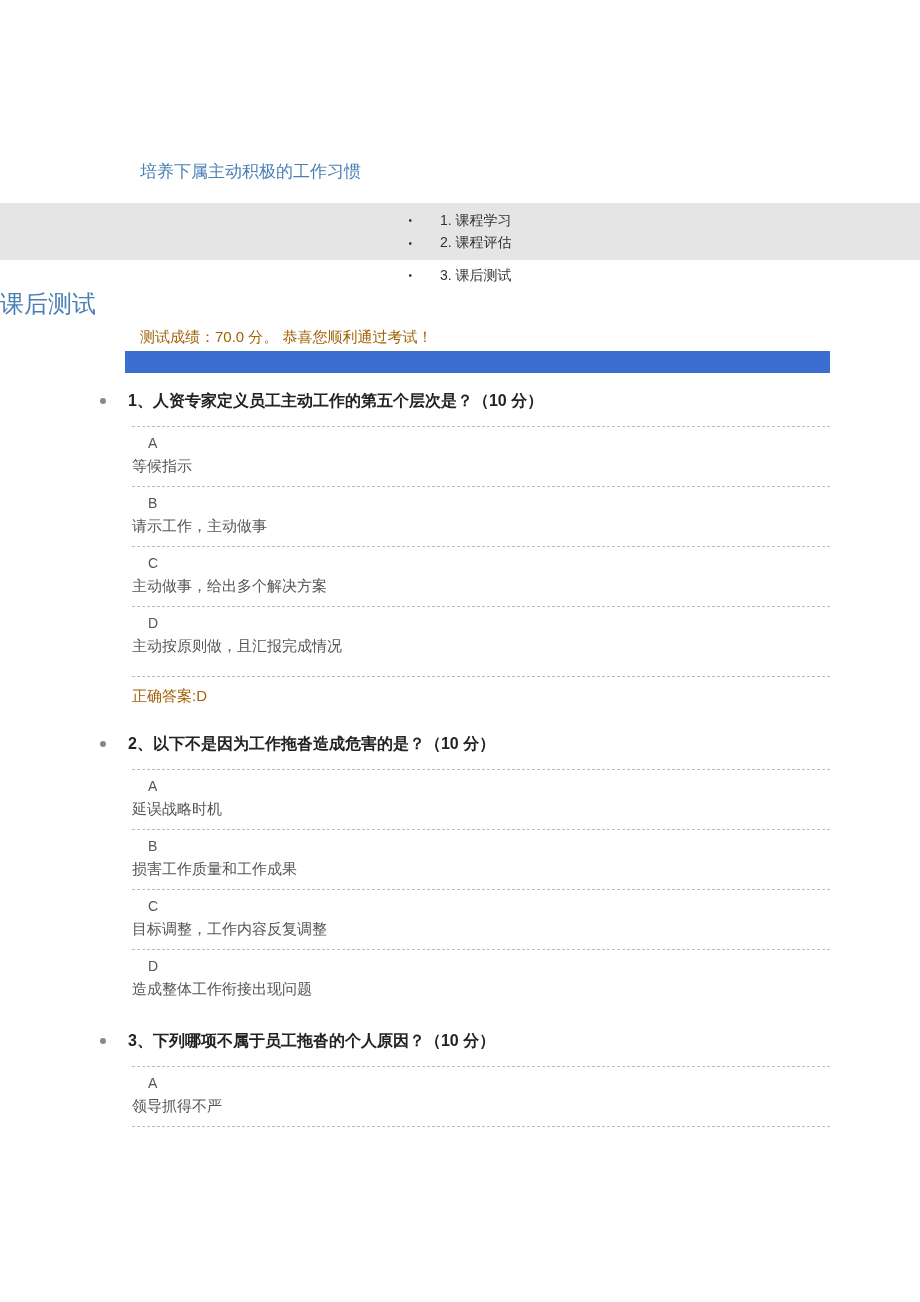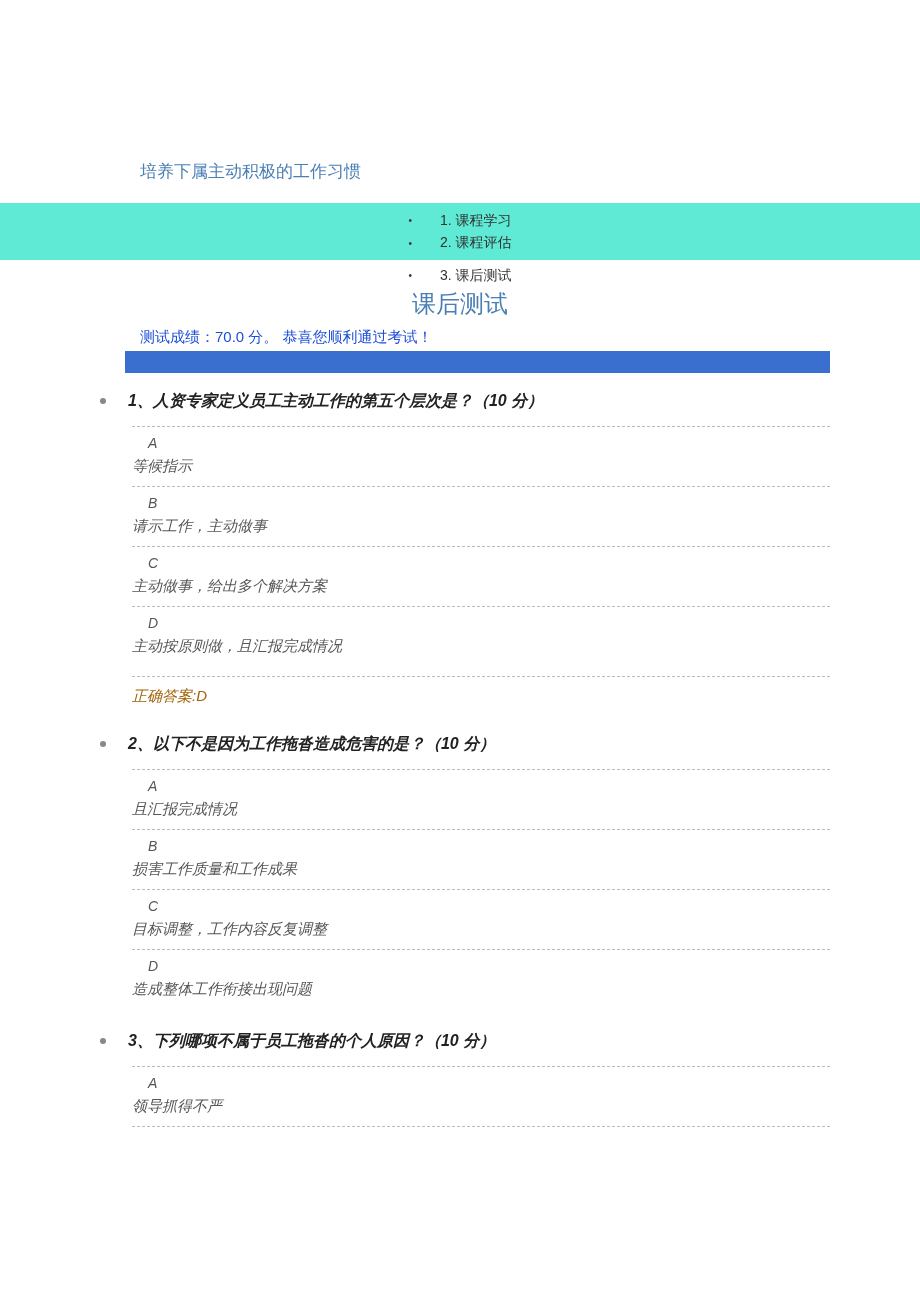--- a/index.html
+++ b/index.html
@@ -14,21 +14,21 @@
     padding: 160px 0 40px 0;
   }
   .course-title {
     color: #4a7fb5;
     font-size: 17px;
     font-weight: normal;
     padding-left: 140px;
     margin-bottom: 20px;
   }
   .nav-band {
-    background: #5eead4;
+    background: #e5e5e5;
     padding: 6px 0;
   }
   .nav-list {
     list-style: none;
     text-align: center;
   }
   .nav-item {
     font-size: 14px;
     color: #333;
     line-height: 1.6;
@@ -37,40 +37,38 @@
     content: "\2022";
     display: inline-block;
     margin-right: 24px;
     font-size: 10px;
     vertical-align: middle;
   }
   .section-title {
     color: #4a7fb5;
     font-size: 24px;
     font-weight: normal;
-    text-align: center;
     margin: 2px 0 8px 0;
   }
   .score-line {
-    color: #1d4ed8;
+    color: #a16207;
     font-size: 15px;
     padding-left: 140px;
     margin-bottom: 4px;
   }
   .blue-bar {
     background: #3a6fcf;
     height: 22px;
     margin: 0 90px 18px 125px;
   }
   .qa-area {
     padding: 0 90px 0 100px;
   }
   .question {
     margin-bottom: 22px;
-    font-style: italic;
   }
   .q-header {
     position: relative;
     padding-left: 28px;
     font-size: 16px;
     font-weight: bold;
     color: #222;
     margin-bottom: 14px;
   }
   .q-bullet {
@@ -169,21 +167,21 @@
     </div>
   </div>
 
   <div class="question">
     <div class="q-header">
       <span class="q-bullet"></span>
       <span>2、以下不是因为工作拖沓造成危害的是？（10   分）</span>
     </div>
     <div class="option">
       <span class="opt-letter">A</span>
-      <span class="opt-text">且汇报完成情况</span>
+      <span class="opt-text">延误战略时机</span>
     </div>
     <div class="option">
       <span class="opt-letter">B</span>
       <span class="opt-text">损害工作质量和工作成果</span>
     </div>
     <div class="option">
       <span class="opt-letter">C</span>
       <span class="opt-text">目标调整，工作内容反复调整</span>
     </div>
     <div class="option">

